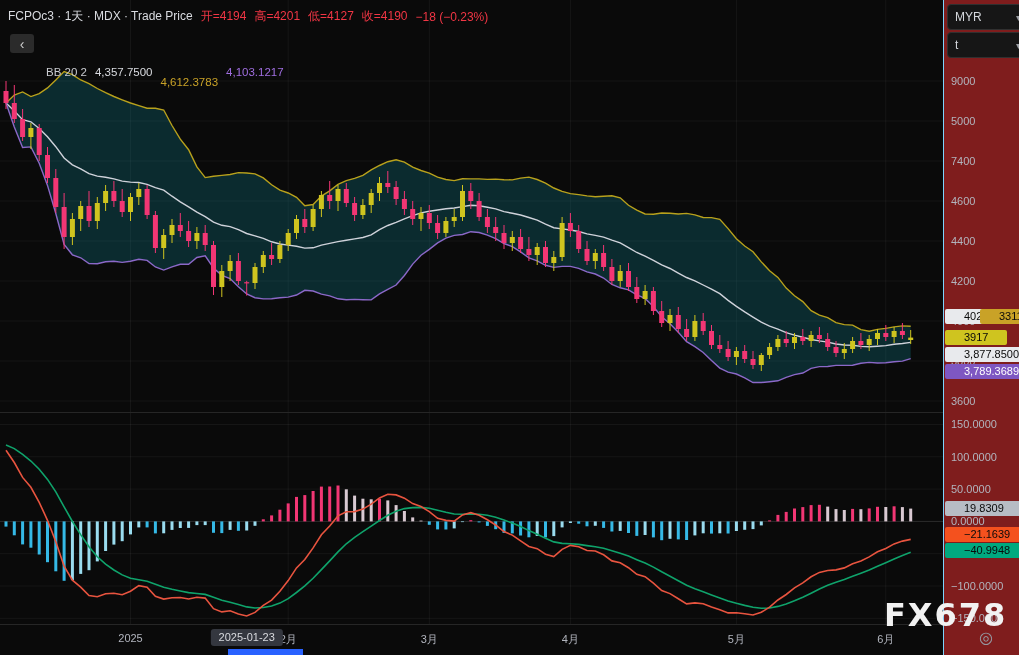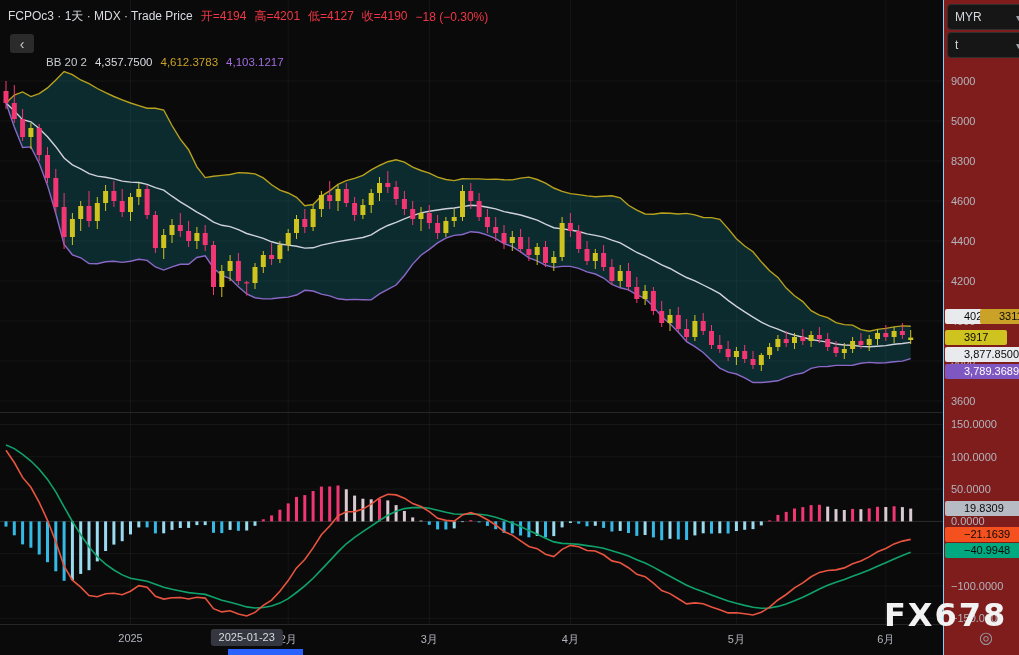--- a/index.html
+++ b/index.html
@@ -11,21 +11,21 @@
   .hline{position:absolute;background:#262626;height:1px;}
   #pane-sep{left:0;top:412px;width:943px;}
   
   .row{position:absolute;display:flex;align-items:center;gap:8px;font-size:12px;z-index:6;white-space:nowrap;}
   #header-row{left:8px;top:8px;}
   #bb-row{left:8px;top:56px;font-size:11.5px;padding-left:38px;}
   #macd-row{left:8px;top:422px;font-size:11.5px;}
   .t-white{color:#d9dbe0;}
   .t-red{color:#f23645;}
   .t-gray{color:#c9cbd0;}
-  .t-yellow{color:#c9a227;}
+  .t-yellow{color:#c9a227;margin-top:20px;}
   .t-purple{color:#a06ee0;}
   .t-blue{color:#4a7dff;}
   .t-green{color:#00a97f;}
   #back-btn{position:absolute;left:10px;top:34px;width:24px;height:19px;background:#2b2b2b;border-radius:3px;
        color:#cfcfcf;display:flex;align-items:center;justify-content:center;font-size:14px;z-index:6;cursor:pointer;}
   
   #right-axis{position:absolute;left:943px;top:0;width:76px;height:655px;background:#7f1d1d;
        border-left:1px solid #7dd3fc;z-index:3;}
   .tick{position:absolute;left:7px;font-size:11px;line-height:12px;color:#b2b5be;}
   .badge{position:absolute;font-size:11px;line-height:15px;height:15px;padding:0 19px;border-radius:2px;
@@ -429,21 +429,21 @@
       <polyline points="6.0,37.3 14.3,49.5 22.6,64.4 30.9,74.3 39.2,89.3 47.5,107.3 55.8,128.8 64.1,153.2 72.4,167.2 80.7,174.1 89.0,182.6 97.3,183.8 105.6,180.8 113.9,180.2 122.2,181.7 130.5,178.2 138.8,172.6 147.1,174.2 155.4,183.2 163.7,186.1 172.0,184.8 180.3,184.5 188.6,186.0 196.9,184.2 205.2,185.1 213.5,195.7 221.8,198.9 230.1,197.7 238.4,201.0 246.7,203.0 255.0,199.4 263.3,192.4 271.6,187.1 279.9,178.3 288.2,167.6 296.5,154.9 304.8,146.5 313.1,134.9 321.4,121.8 329.7,113.0 338.0,102.9 346.3,98.7 354.6,98.6 362.9,96.1 371.2,91.1 379.5,84.9 387.8,81.3 396.1,81.9 404.4,85.2 412.7,90.6 421.0,93.6 429.3,98.6 437.6,105.3 445.9,107.4 454.2,108.1 462.5,101.9 470.8,99.7 479.1,102.2 487.4,106.8 495.7,112.0 504.0,118.6 512.3,122.1 520.6,127.8 528.9,133.5 537.2,135.7 545.5,141.2 553.8,143.6 562.1,136.4 570.4,132.4 578.7,133.7 587.0,137.5 595.3,138.0 603.6,141.8 611.9,147.9 620.2,149.7 628.5,154.7 636.8,161.3 645.1,163.7 653.4,170.2 661.7,177.6 670.0,180.6 678.3,185.7 686.6,190.9 694.9,189.9 703.2,190.8 711.5,194.1 719.8,196.8 728.1,199.9 736.4,199.8 744.7,200.7 753.0,202.0 761.3,199.3 769.6,194.1 777.9,187.0 786.2,181.5 794.5,174.9 802.8,169.9 811.1,163.8 819.4,159.4 827.7,157.5 836.0,156.9 844.3,154.9 852.6,150.8 860.9,148.0 869.2,143.9 877.5,138.7 885.8,135.4 894.1,130.9 902.4,128.1 910.7,126.4" fill="none" stroke="#e8543f" stroke-width="1.6"></polyline>
     </svg>
   <div id="pane-sep" class="hline"></div>
 
   <div id="header-row" class="row">
     <span class="t-white">FCPOc3 · 1天 · MDX · Trade Price</span>
     <span class="t-red">开=4194</span>
     <span class="t-red">高=4201</span>
     <span class="t-red">低=4127</span>
     <span class="t-red">收=4190</span>
-    <span class="t-red">−18 (−0.30%)</span>
+    <span class="t-red">−18 (−0.23%)</span>
   </div>
 
   <div id="back-btn">
     <span>‹</span>
   </div>
 
   <div id="bb-row" class="row">
     <span class="t-gray">BB 20 2</span>
     <span class="t-white">4,357.7500</span>
     <span class="t-yellow">4,612.3783</span>
@@ -455,21 +455,21 @@
     <div class="dd" id="dd-currency">
       <span>MYR</span>
       <span class="caret">▾</span>
     </div>
     <div class="dd" id="dd-unit">
       <span>t</span>
       <span class="caret">▾</span>
     </div>
   <span class="tick" style="top: 75px;">9000</span>
       <span class="tick" style="top: 115px;">5000</span>
-      <span class="tick" style="top: 155px;">8300</span>
+      <span class="tick" style="top: 155px;">7400</span>
       <span class="tick" style="top: 195px;">4600</span>
       <span class="tick" style="top: 235px;">4400</span>
       <span class="tick" style="top: 275px;">4200</span>
       <span class="tick" style="top: 315px;">4000</span>
       <span class="tick" style="top: 355px;">3800</span>
       <span class="tick" style="top: 395px;">3600</span>
       <span class="tick" style="top: 418.47px;">150.0000</span>
       <span class="tick" style="top: 450.78px;">100.0000</span>
       <span class="tick" style="top: 483.09px;">50.0000</span>
       <span class="tick" style="top: 515.4px;">0.0000</span>

